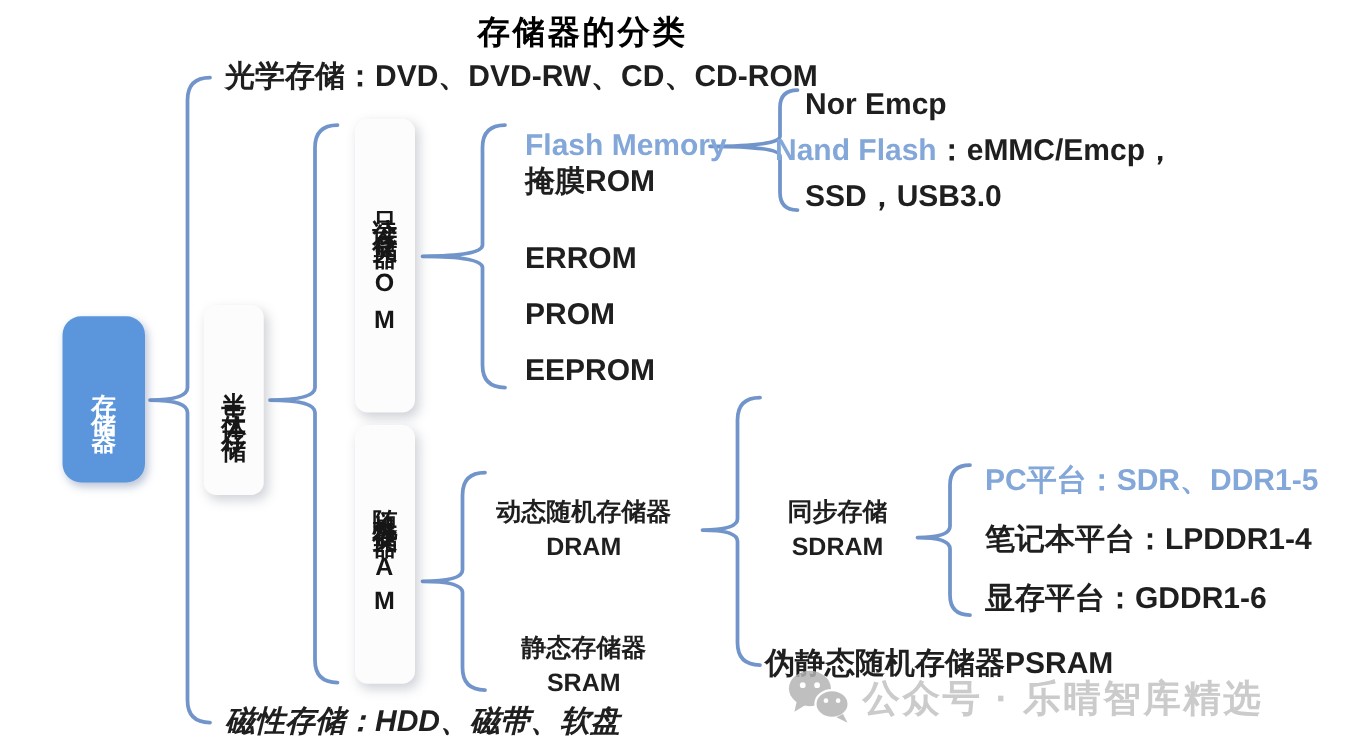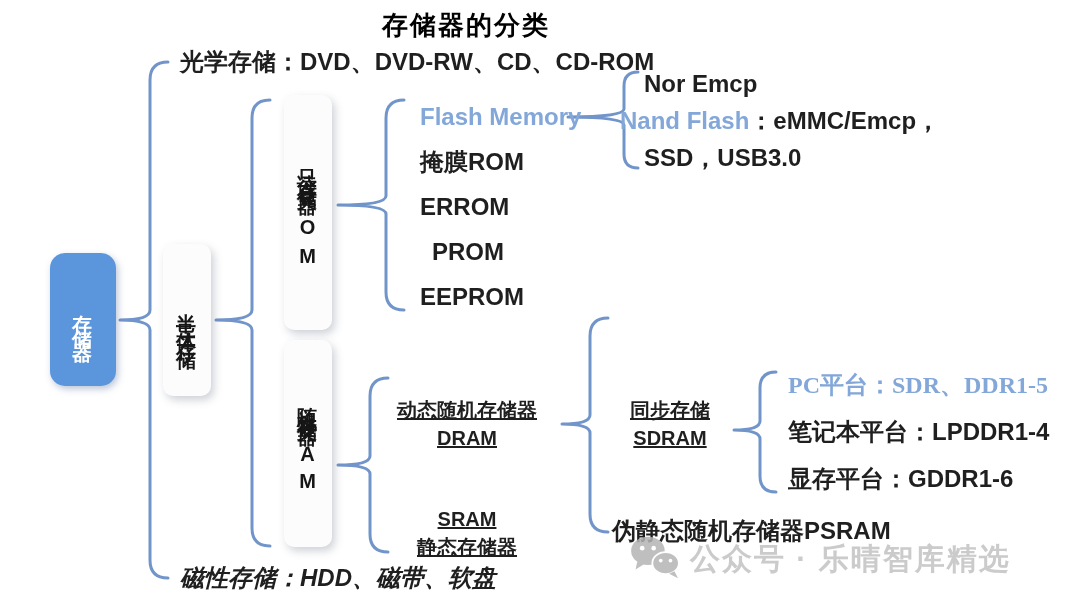--- a/index.html
+++ b/index.html
@@ -19,21 +19,21 @@
     position:absolute;left:0;top:8px;width:932px;text-align:center;
     font-size:26px;font-weight:800;color:#000000;letter-spacing:2px;
   }
   .row{
     position:absolute;font-size:24px;font-weight:600;color:var(--text-dark);
     white-space:nowrap;line-height:24px;
   }
   .blue{color:var(--text-blue);}
   .center-block{
     position:absolute;text-align:center;font-size:20px;font-weight:600;
-    color:var(--text-dark);line-height:28px;white-space:nowrap;text-decoration:underline;
+    color:var(--text-dark);line-height:28px;white-space:nowrap;
   }
   .vbox{
     position:absolute;display:flex;align-items:center;justify-content:center;
     background:var(--box-bg);border-radius:10px;
     box-shadow:3px 4px 9px rgba(80,90,110,.28);
   }
   .vtext{
     writing-mode:vertical-rl;text-orientation:upright;
     font-size:20px;font-weight:700;color:#161616;letter-spacing:7px;
   }
@@ -87,50 +87,50 @@
 
   <div class="vbox" style="left:284px;top:95px;width:48px;height:235px;">
     <span class="vtext">只读存储器ROM</span>
   </div>
 
   <div class="vbox" style="left:284px;top:340px;width:48px;height:207px;">
     <span class="vtext" style="letter-spacing:5px;">随机存储器RAM</span>
   </div>
 
   <div class="row blue" style="left:420px;top:105px;">Flash Memory</div>
-  <div class="row" style="left:420px;top:150px;">掩膜ROM</div>
+  <div class="row" style="left:420px;top:134px;">掩膜ROM</div>
   <div class="row" style="left:420px;top:195px;">ERROM</div>
-  <div class="row" style="left:432px;top:240px;">PROM</div>
+  <div class="row" style="left:420px;top:240px;">PROM</div>
   <div class="row" style="left:420px;top:285px;">EEPROM</div>
 
   <div class="row" style="left:644px;top:72px;">Nor Emcp</div>
   <div class="row" style="left:620px;top:109px;">
     <span class="blue">Nand Flash</span><span>：eMMC/Emcp，</span>
   </div>
   <div class="row" style="left:644px;top:146px;">SSD，USB3.0</div>
 
   <div class="center-block blue" style="left:382px;top:396px;width:170px;">
     <div>动态随机存储器</div>
     <div>DRAM</div>
   </div>
 
   <div class="center-block" style="left:382px;top:505px;width:170px;">
+    <div>静态存储器</div>
     <div>SRAM</div>
-    <div>静态存储器</div>
   </div>
 
 
   <div class="center-block blue" style="left:615px;top:396px;width:110px;">
     <div>同步存储</div>
     <div>SDRAM</div>
   </div>
 
   <div class="row" style="left:612px;top:519px;">伪静态随机存储器PSRAM</div>
 
-  <div class="row blue" style="left:788px;top:373px;font-family:Liberation Serif, serif;">PC平台：SDR、DDR1-5</div>
+  <div class="row blue" style="left:788px;top:373px;">PC平台：SDR、DDR1-5</div>
   <div class="row" style="left:788px;top:420px;">笔记本平台：LPDDR1-4</div>
   <div class="row" style="left:788px;top:467px;">显存平台：GDDR1-6</div>
 
   <div class="watermark">
     <svg width="54" height="46" viewBox="0 0 60 52">
       <ellipse cx="22" cy="19" rx="19" ry="16" fill="#b5b5b5"></ellipse>
       <polygon points="10,31 8,40 18,34" fill="#b5b5b5"></polygon>
       <ellipse cx="42" cy="33" rx="15" ry="12.5" fill="#b5b5b5" stroke="#ffffff" stroke-width="2"></ellipse>
       <polygon points="52,42 56,50 46,45" fill="#b5b5b5"></polygon>
       <circle cx="15.5" cy="16" r="2.6" fill="#ffffff"></circle>

